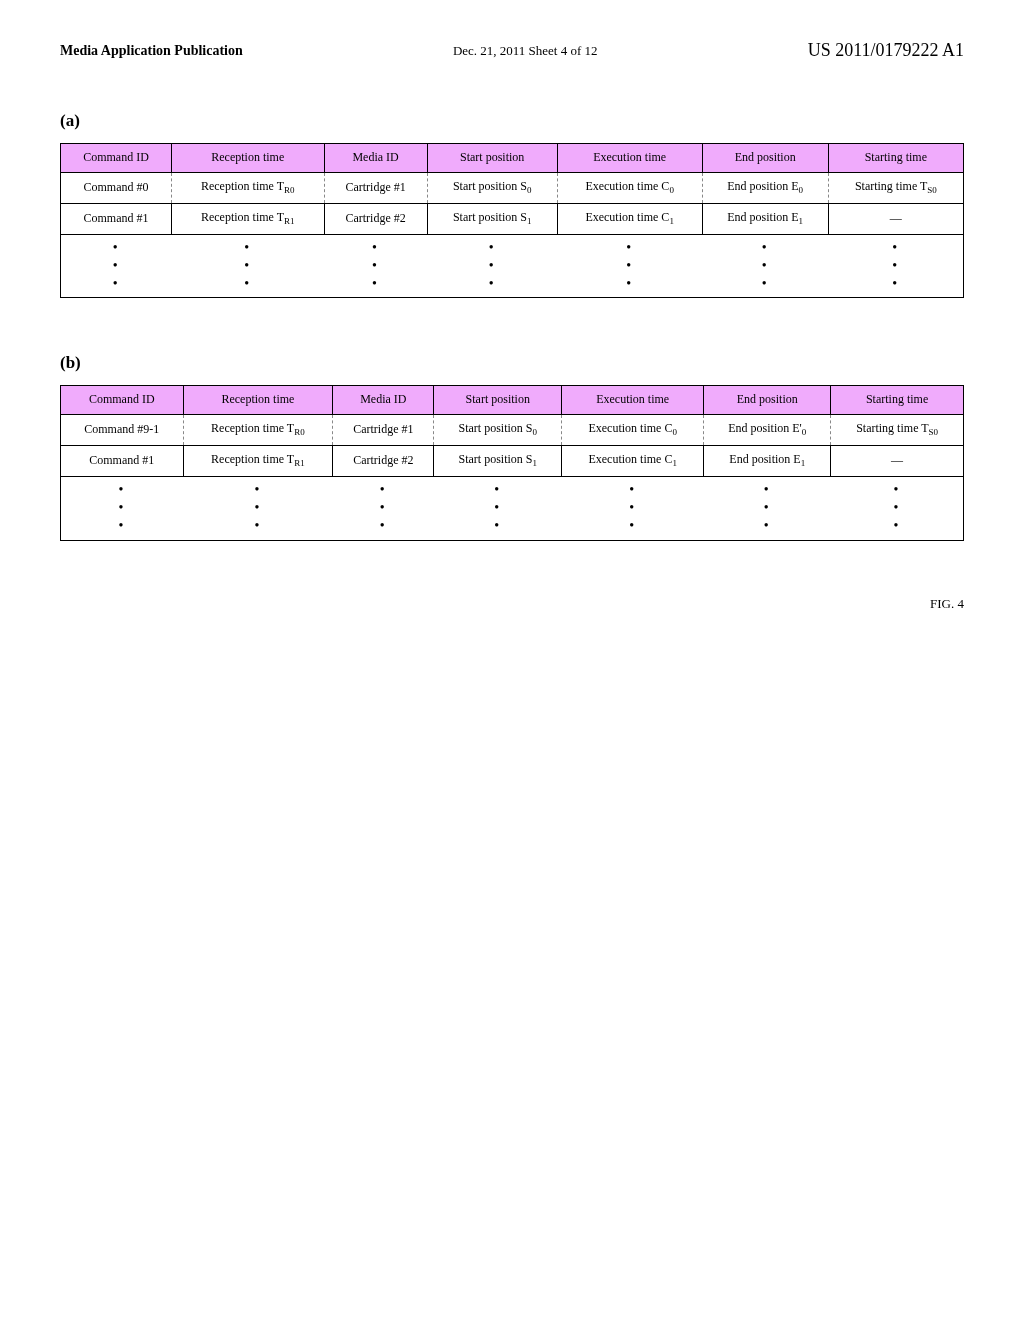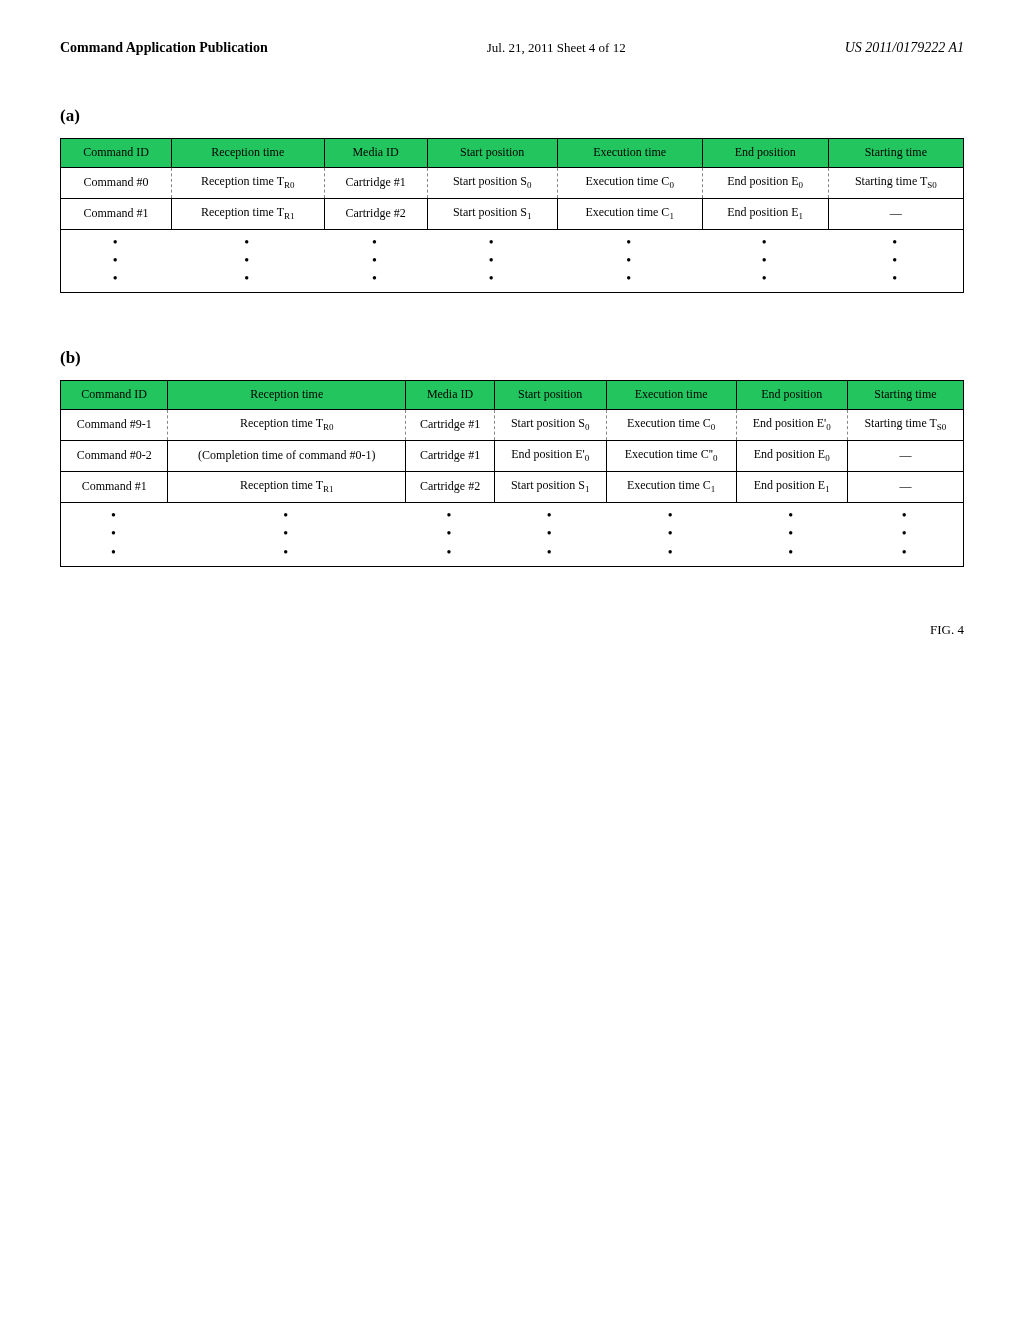--- a/index.html
+++ b/index.html
@@ -23,22 +23,21 @@
       margin-bottom: 50px;
       font-size: 13px;
     }
 
     .header-left {
       font-weight: bold;
       font-size: 14px;
     }
 
     .header-right {
-      font-size: 14px;
-      font-style: italic;
+      font-size: 18px;
     }
 
     .section-label {
       font-weight: bold;
       font-size: 17px;
       margin-bottom: 12px;
     }
 
     .section {
       margin-bottom: 55px;
@@ -54,21 +53,21 @@
       border: 1.5px solid #000;
       text-align: center;
       padding: 6px 4px;
       vertical-align: middle;
       font-size: 12px;
       line-height: 1.3;
     }
 
     thead th {
       font-weight: normal;
-      background: #22c55e;
+      background: #f0abfc;
     }
 
     
     .row-dashed td {
       border: 1.5px dashed #888;
       margin-top: 20px;
     }
 
     .dots-row td {
       border: none;
@@ -86,22 +85,22 @@
     sub {
       font-size: 9px;
     }
   </style>
 </head>
 <body>
 
 <div class="page">
 
   <div class="header">
-    <div class="header-left">Command Application Publication</div>
-    <div>Jul. 21, 2011   Sheet 4 of 12</div>
+    <div class="header-left">Media Application Publication</div>
+    <div>Dec. 21, 2011   Sheet 4 of 12</div>
     <div class="header-right">US 2011/0179222 A1</div>
   </div>
 
   <div class="section">
     <div class="section-label">(a)</div>
     <table>
       <thead>
         <tr>
           <th>Command ID</th>
           <th>Reception time</th>
@@ -166,29 +165,20 @@
         <tr class="row-dashed">
           <td>Command #9-1</td>
           <td>Reception time T<sub>R0</sub></td>
           <td>Cartridge #1</td>
           <td>Start position S<sub>0</sub></td>
           <td>Execution time C<sub>0</sub></td>
           <td>End position E'<sub>0</sub></td>
           <td>Starting time T<sub>S0</sub></td>
         </tr>
 
-        <tr>
-          <td>Command #0-2</td>
-          <td>(Completion time of command #0-1)</td>
-          <td>Cartridge #1</td>
-          <td>End position E'<sub>0</sub></td>
-          <td>Execution time C''<sub>0</sub></td>
-          <td>End position E<sub>0</sub></td>
-          <td>—</td>
-        </tr>
 
         <tr>
           <td>Command #1</td>
           <td>Reception time T<sub>R1</sub></td>
           <td>Cartridge #2</td>
           <td>Start position S<sub>1</sub></td>
           <td>Execution time C<sub>1</sub></td>
           <td>End position E<sub>1</sub></td>
           <td>—</td>
         </tr>

